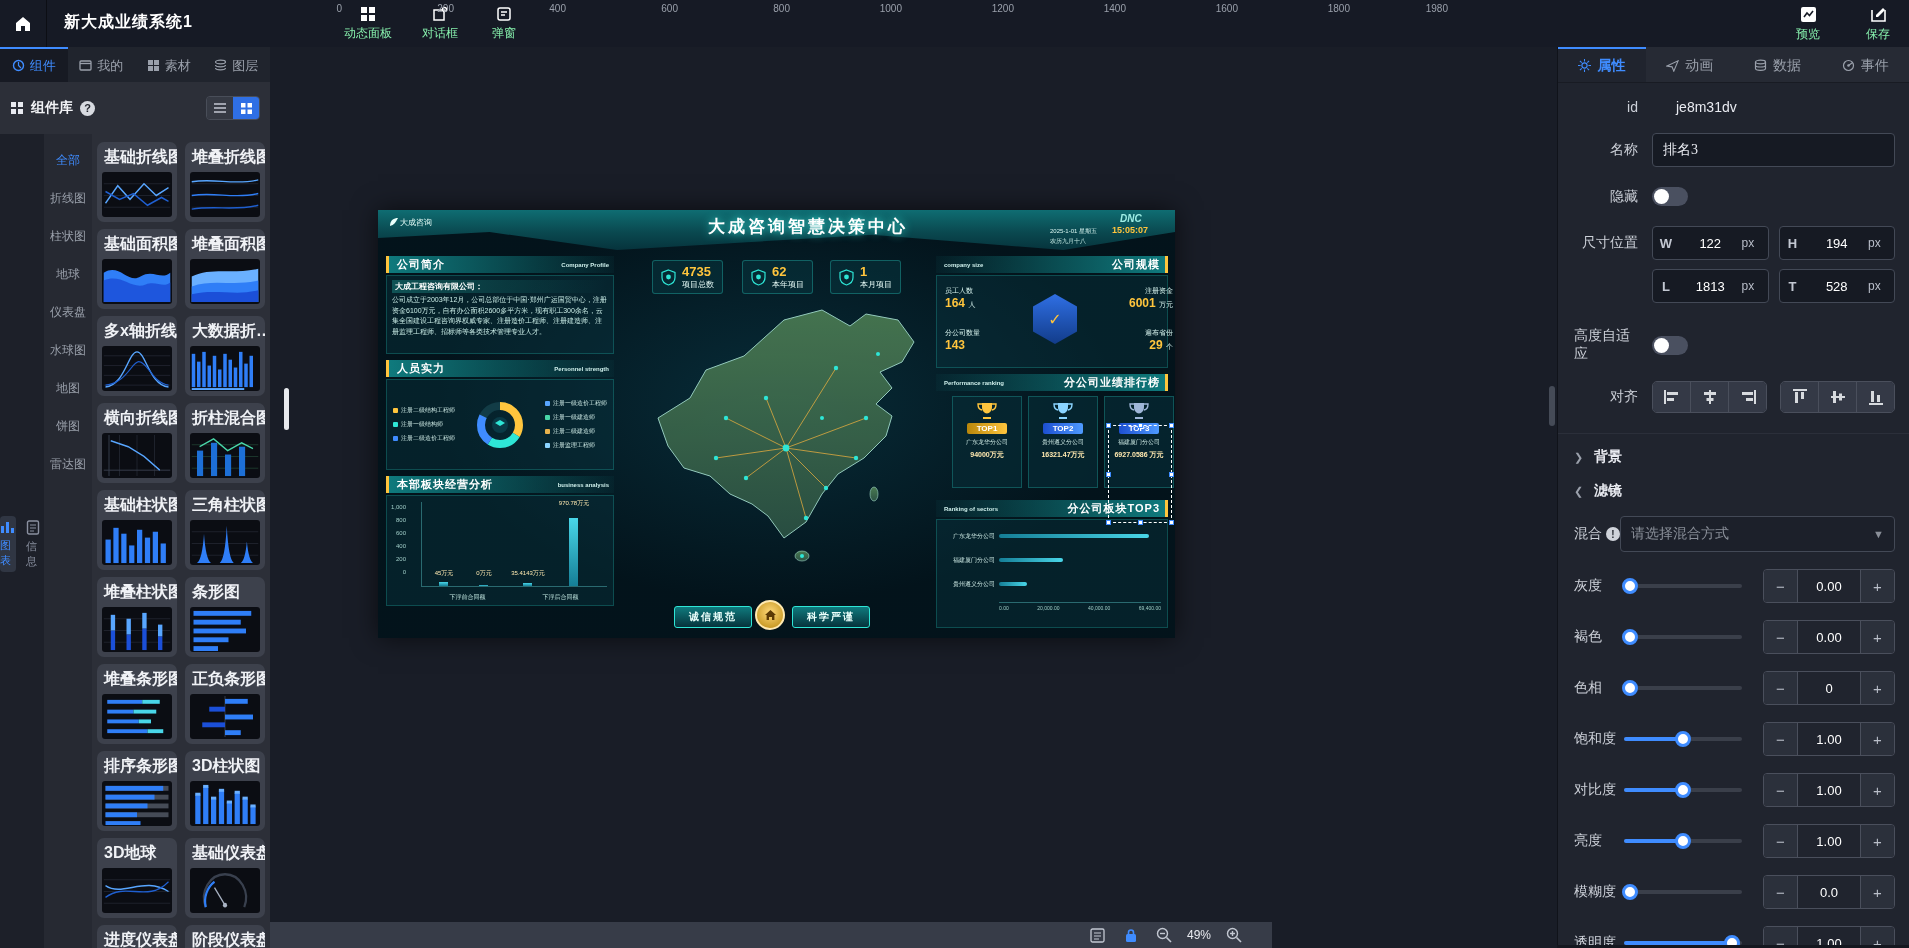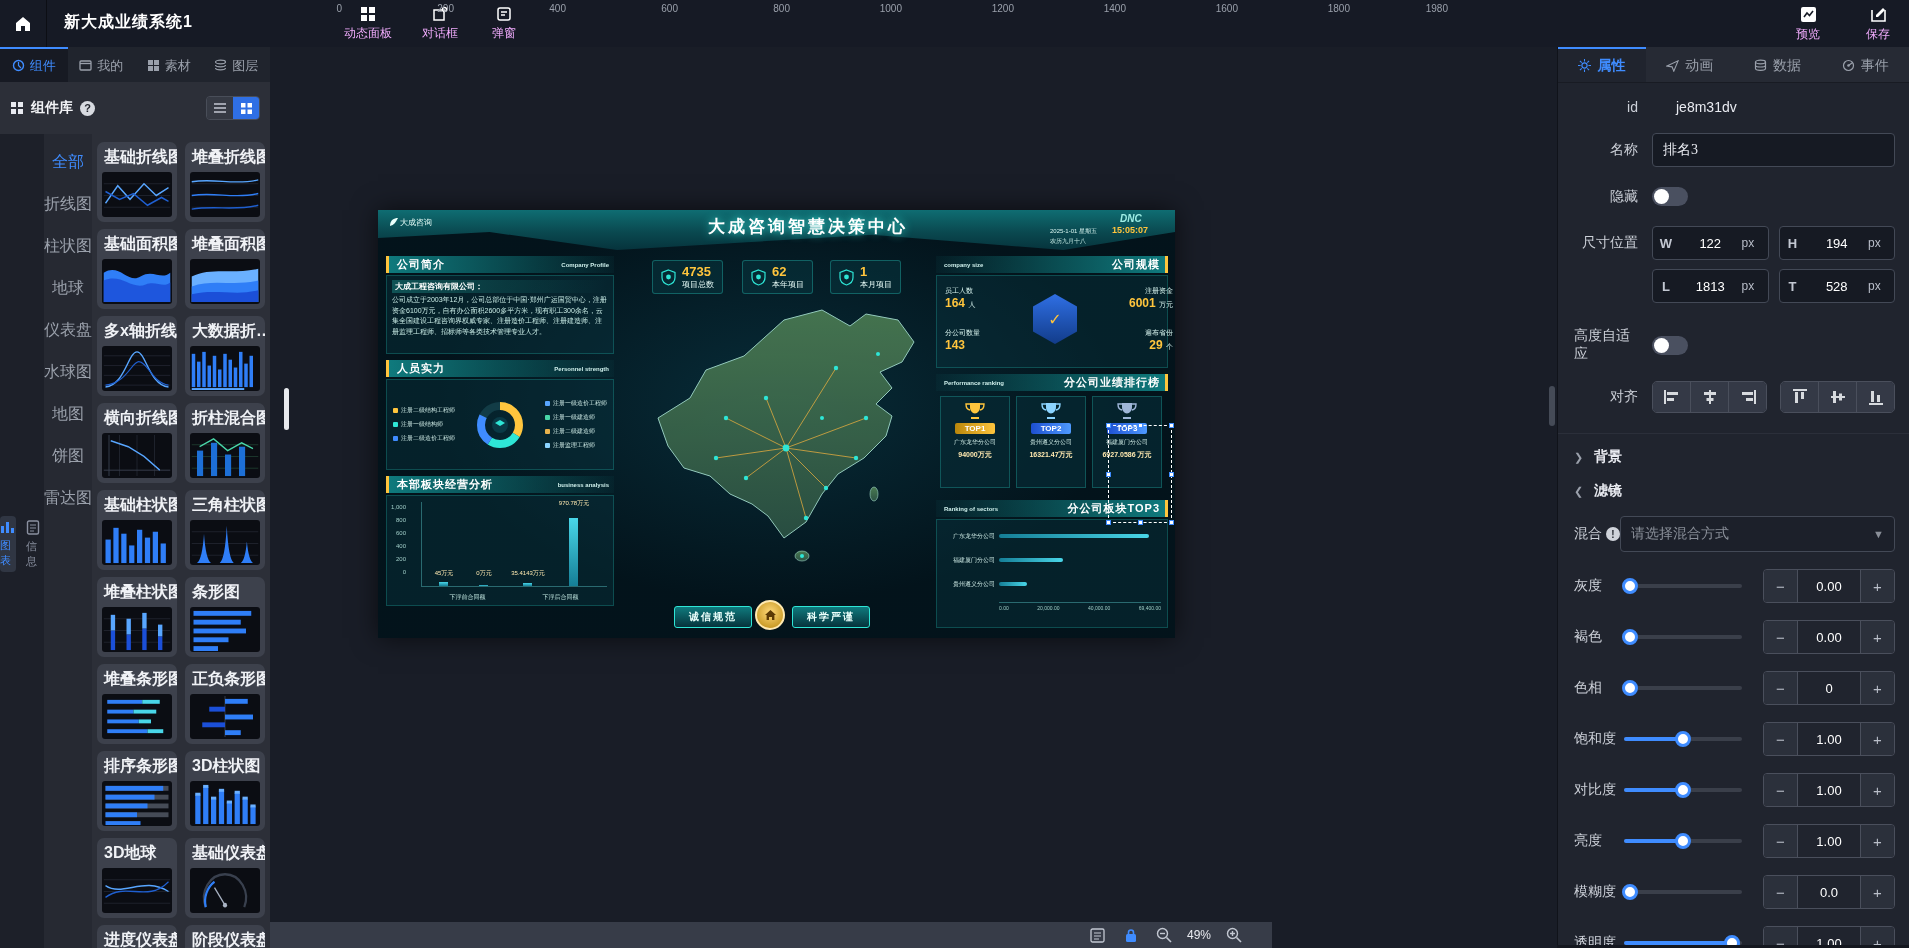--- a/index.html
+++ b/index.html
@@ -7,41 +7,41 @@
          font-family:"Liberation Sans","DejaVu Sans",sans-serif;color:#e6e8ee;
          -webkit-font-smoothing:antialiased;}
   .abs{position:absolute;}
   svg{display:block;}
 
   
   #topbar{position:absolute;left:0;top:0;width:1909px;height:47px;background:#161a25;border-bottom:1px solid #0c0e14;}
   #homebtn{position:absolute;left:0;top:0;width:46px;height:47px;display:flex;align-items:center;justify-content:center;border-right:1px solid #0c0e14;cursor:pointer;}
   #apptitle{position:absolute;left:64px;top:12px;font-size:16px;font-weight:bold;color:#fff;letter-spacing:1px;}
   .tb{position:absolute;top:4px;width:64px;height:40px;display:flex;flex-direction:column;align-items:center;justify-content:center;gap:3px;cursor:pointer;}
-  .tbl{font-size:12px;color:#f0abfc;white-space:nowrap;}
+  .tbl{font-size:12px;color:#86efac;white-space:nowrap;}
 
   
   #lefttabs{position:absolute;left:0;top:47px;width:270px;height:35px;background:#20242d;display:flex;border-bottom:1px solid #2a2e38;}
   .ltab{flex:1;display:flex;align-items:center;justify-content:center;gap:5px;font-size:13px;color:#9aa0ab;cursor:pointer;border-top:2px solid transparent;}
   .ltab.active{background:#171a23;color:#3f8cff;border-top:2px solid #3f8cff;}
 
   
   #libheader{position:absolute;left:0;top:82px;width:270px;height:52px;background:#2c2f38;display:flex;align-items:center;padding:0 10px;box-sizing:border-box;gap:7px;}
   #libtitle{font-size:14px;font-weight:bold;color:#f2f3f6;}
   .helpc{width:15px;height:15px;border-radius:50%;background:#d8dbe1;color:#23262e;font-size:11px;font-weight:bold;display:flex;align-items:center;justify-content:center;}
   #viewtoggle{margin-left:auto;display:flex;border:1px solid #494e59;border-radius:4px;overflow:hidden;}
   .vbtn{width:26px;height:22px;display:flex;align-items:center;justify-content:center;background:#363a44;cursor:pointer;}
   .vbtn.active{background:#2f6fe4;}
 
   #rail{position:absolute;left:0;top:134px;width:44px;height:814px;background:#1d2029;display:flex;flex-direction:row;align-items:center;padding-top:6px;box-sizing:border-box;gap:10px;}
   .ritem{width:40px;height:56px;display:flex;flex-direction:column;align-items:center;justify-content:center;gap:4px;border-radius:4px;color:#8a90a0;font-size:11px;cursor:pointer;}
   .ritem.active{background:#303643;color:#3f8cff;}
 
   #cats{position:absolute;left:44px;top:134px;width:48px;height:814px;background:#262932;display:flex;flex-direction:column;align-items:center;padding-top:18px;box-sizing:border-box;gap:21px;}
-  .cat{font-size:16px;color:#9aa0ab;cursor:pointer;white-space:nowrap;}
+  .cat{font-size:12px;color:#9aa0ab;cursor:pointer;white-space:nowrap;}
   .cat.active{color:#3f8cff;}
 
   #cards{position:absolute;left:92px;top:134px;width:178px;height:814px;background:#2c2f38;overflow:hidden;
          display:grid;grid-template-columns:80px 80px;grid-auto-rows:80px;gap:7px 8px;padding:8px 0 0 5px;box-sizing:border-box;}
   .card{background:#3d414c;border-radius:7px;overflow:hidden;cursor:pointer;display:flex;flex-direction:column;}
   .clabel{font-size:16px;font-weight:bold;color:#f0f2f6;padding:5px 6px 2px 7px;white-space:nowrap;overflow:hidden;}
   .thumb{margin:2px 5px 5px 5px;flex:1;background:#0b0d13;border-radius:3px;overflow:hidden;}
 
   
   #canvas{position:absolute;left:270px;top:47px;width:1287px;height:901px;background:#191d27;}
@@ -90,21 +90,21 @@
   .dstat{position:absolute;top:50px;height:32px;display:flex;align-items:center;gap:6px;background:rgba(8,52,62,.55);border:1px solid rgba(46,230,214,.3);padding:0 8px;border-radius:3px;}
   .dsv{font-size:13px;font-weight:bold;color:#ffc53d;line-height:1;}
   .dsl{font-size:8px;color:#e8fcf8;line-height:1;margin-top:3px;}
 
   .szcell{position:absolute;width:86px;}
   .szl{font-size:7px;color:#d8f4ef;}
   .szv{font-size:12px;font-weight:bold;color:#ffc53d;}
   .szu{font-size:7px;color:#d8f4ef;font-weight:normal;}
   #hexbadge{position:absolute;left:96px;top:18px;width:44px;height:50px;background:linear-gradient(180deg,#2f6fe4,#123c8a);clip-path:polygon(50% 0,100% 25%,100% 75%,50% 100%,0 75%,0 25%);display:flex;align-items:center;justify-content:center;font-size:16px;color:#ffc53d;}
 
-  .tcard{position:absolute;top:22px;width:70px;height:92px;background:rgba(6,40,50,.8);border:1px solid rgba(46,230,214,.25);display:flex;flex-direction:column;align-items:center;padding-top:4px;box-sizing:border-box;}
+  .tcard{position:absolute;top:22px;width:70px;height:92px;background:rgba(6,40,50,.8);border:1px solid rgba(46,230,214,.25);display:flex;flex-direction:column;align-items:center;padding-top:4px;box-sizing:border-box;margin-left:12px;}
   .trank{font-size:8px;font-weight:bold;color:#fff;background:linear-gradient(90deg,#b8860b,#ffc53d);padding:1px 10px;border-radius:2px;margin-top:2px;}
   .trank.blue{background:linear-gradient(90deg,#1d4fd0,#4e9aff);}
   .tname{font-size:6px;color:#cde9e4;margin-top:4px;white-space:nowrap;}
   .tval{font-size:7px;font-weight:bold;color:#ffe9b0;margin-top:3px;text-align:center;line-height:1.4;}
 
   #selbox{position:absolute;left:730px;top:215px;width:62px;height:96px;border:1px dashed #ffffff;z-index:5;}
   .hdl{position:absolute;width:5px;height:5px;background:#fff;border:1px solid #3f8cff;box-sizing:border-box;}
 
   .srow{display:flex;align-items:center;gap:4px;height:16px;}
   .srl{width:56px;font-size:6px;color:#cde9e4;text-align:right;white-space:nowrap;overflow:hidden;}

